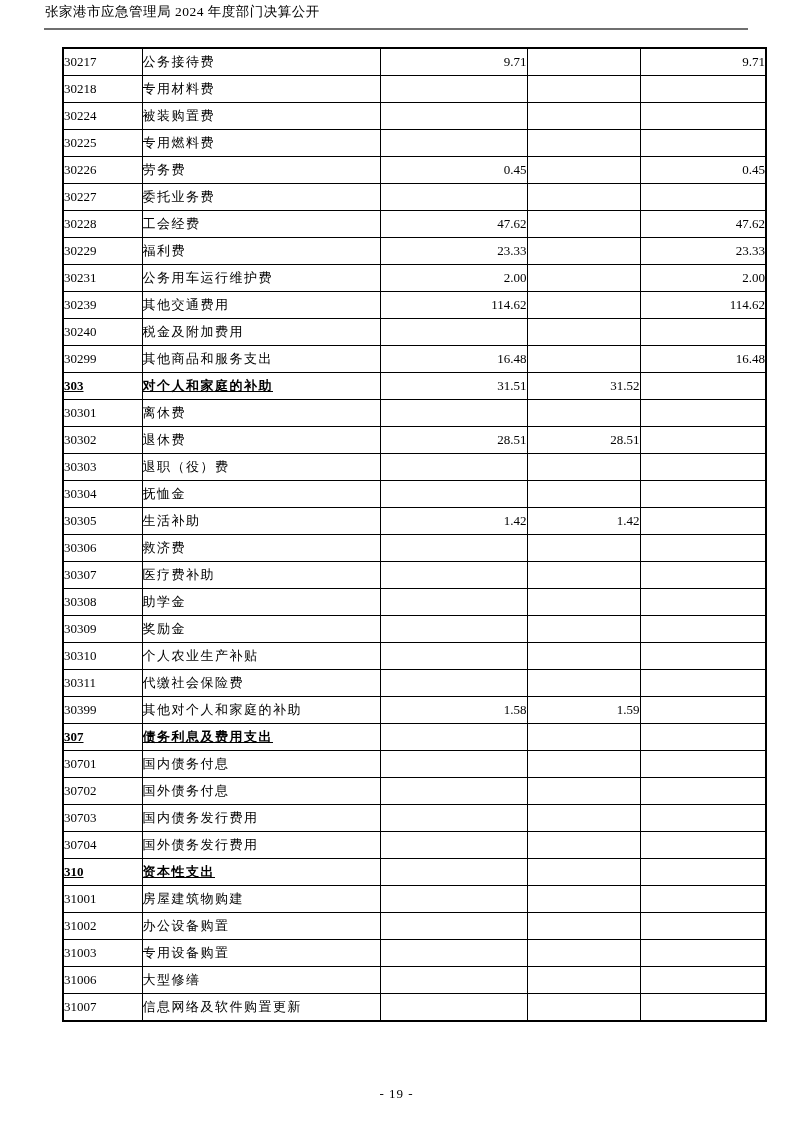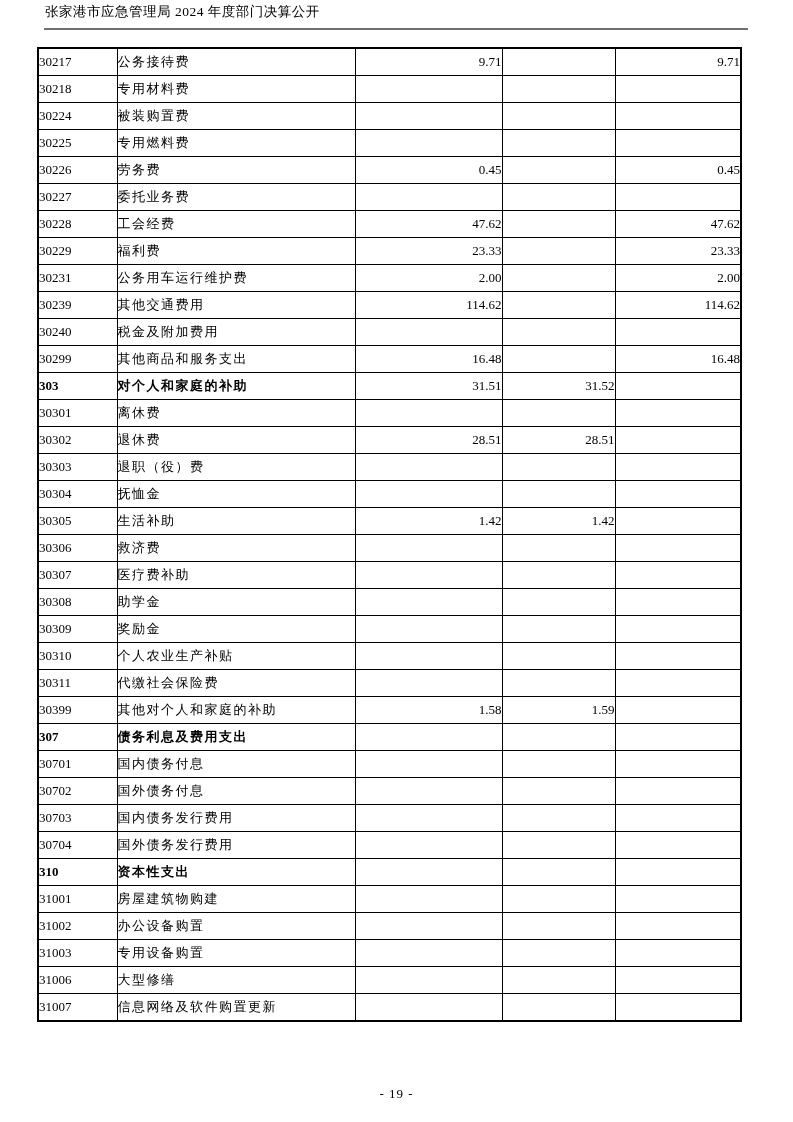--- a/index.html
+++ b/index.html
@@ -27,42 +27,42 @@
   .header-divider {
     position: absolute;
     left: 44px;
     top: 28px;
     width: 704px;
     height: 2px;
     background: #6f6f6f;
   }
   table.budget-table {
     position: absolute;
-    left: 37px;
+    left: 62px;
     top: 47px;
     width: 703px;
     border-collapse: collapse;
     table-layout: fixed;
     border: 2px solid #000000;
   }
   table.budget-table td {
     border: 1px solid #000000;
     font-size: 13px;
     height: 26px;
     line-height: 26px;
     padding: 0;
     white-space: nowrap;
     overflow: hidden;
     vertical-align: middle;
   }
   td.col-code { padding-left: 5px; }
   td.col-name { letter-spacing: 1.5px; padding-left: 3px; }
   td.col-name.indent { }
   tr.section-row td.col-code,
-  tr.section-row td.col-name { font-weight: bold; }
+  tr.section-row td.col-name { font-weight: bold; text-decoration: underline; }
   td.col-val { text-align: right; padding-right: 5px; }
   .page-footer {
     position: absolute;
     left: 0;
     top: 1086px;
     width: 793px;
     text-align: center;
     font-size: 13px;
     letter-spacing: 1px;
   }

